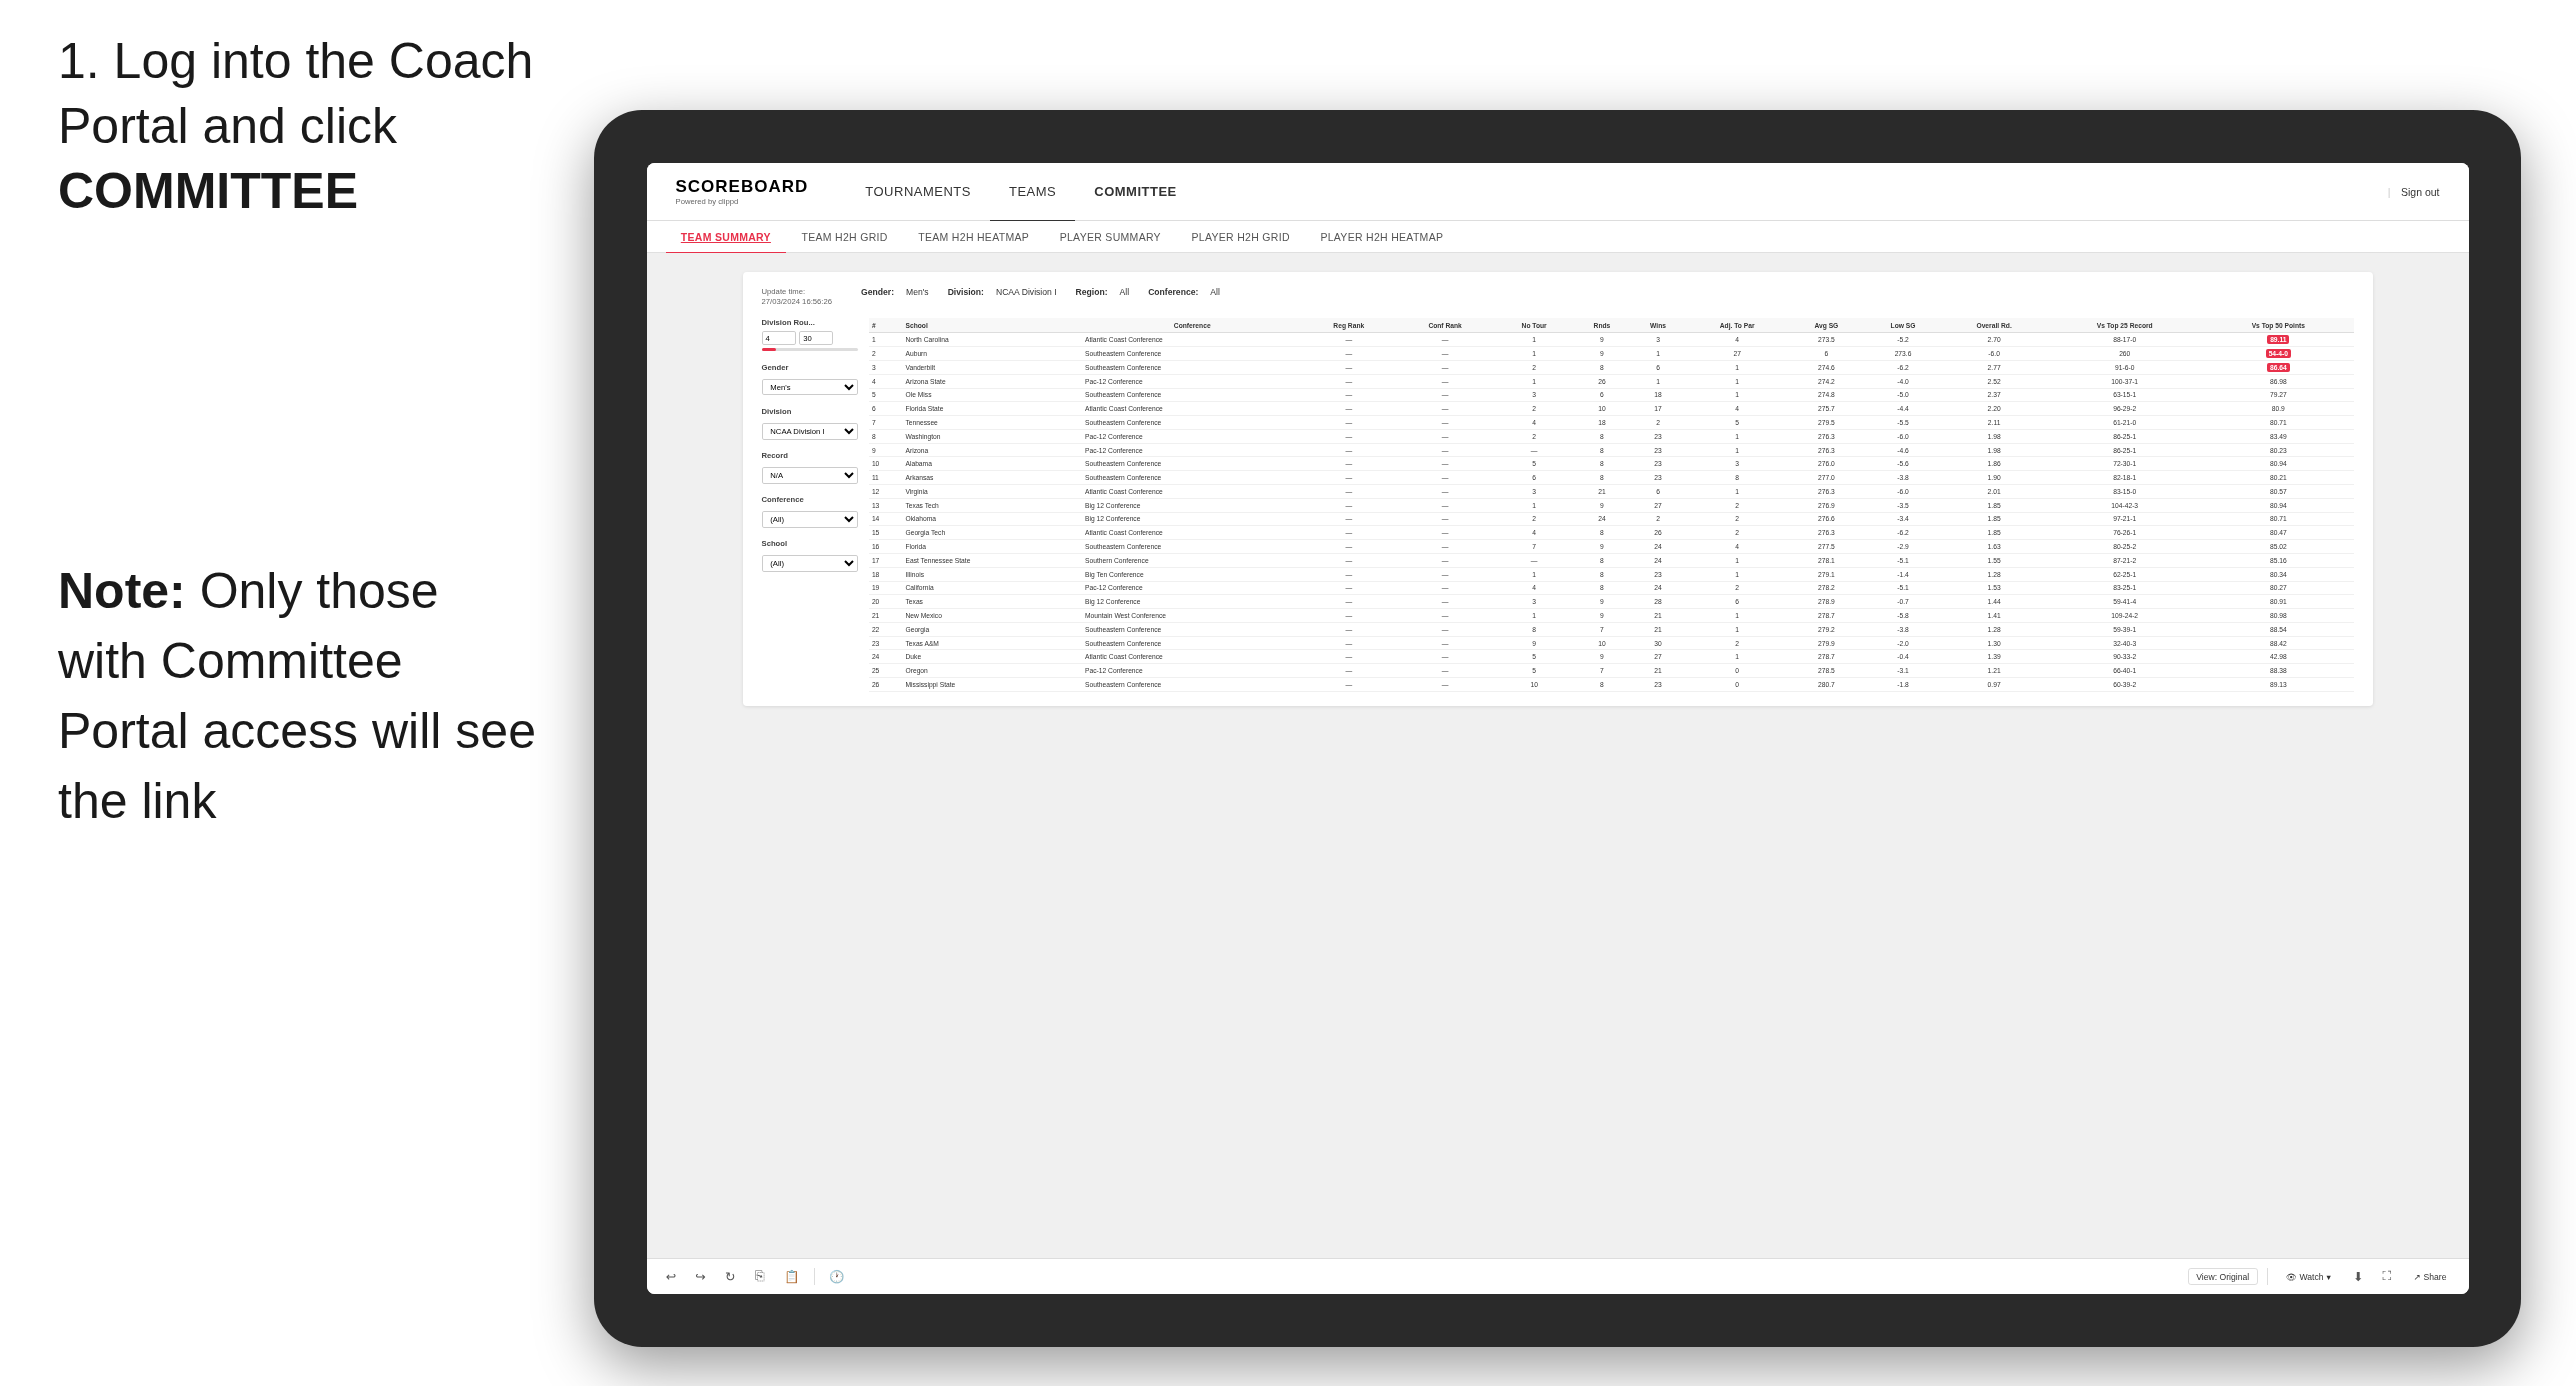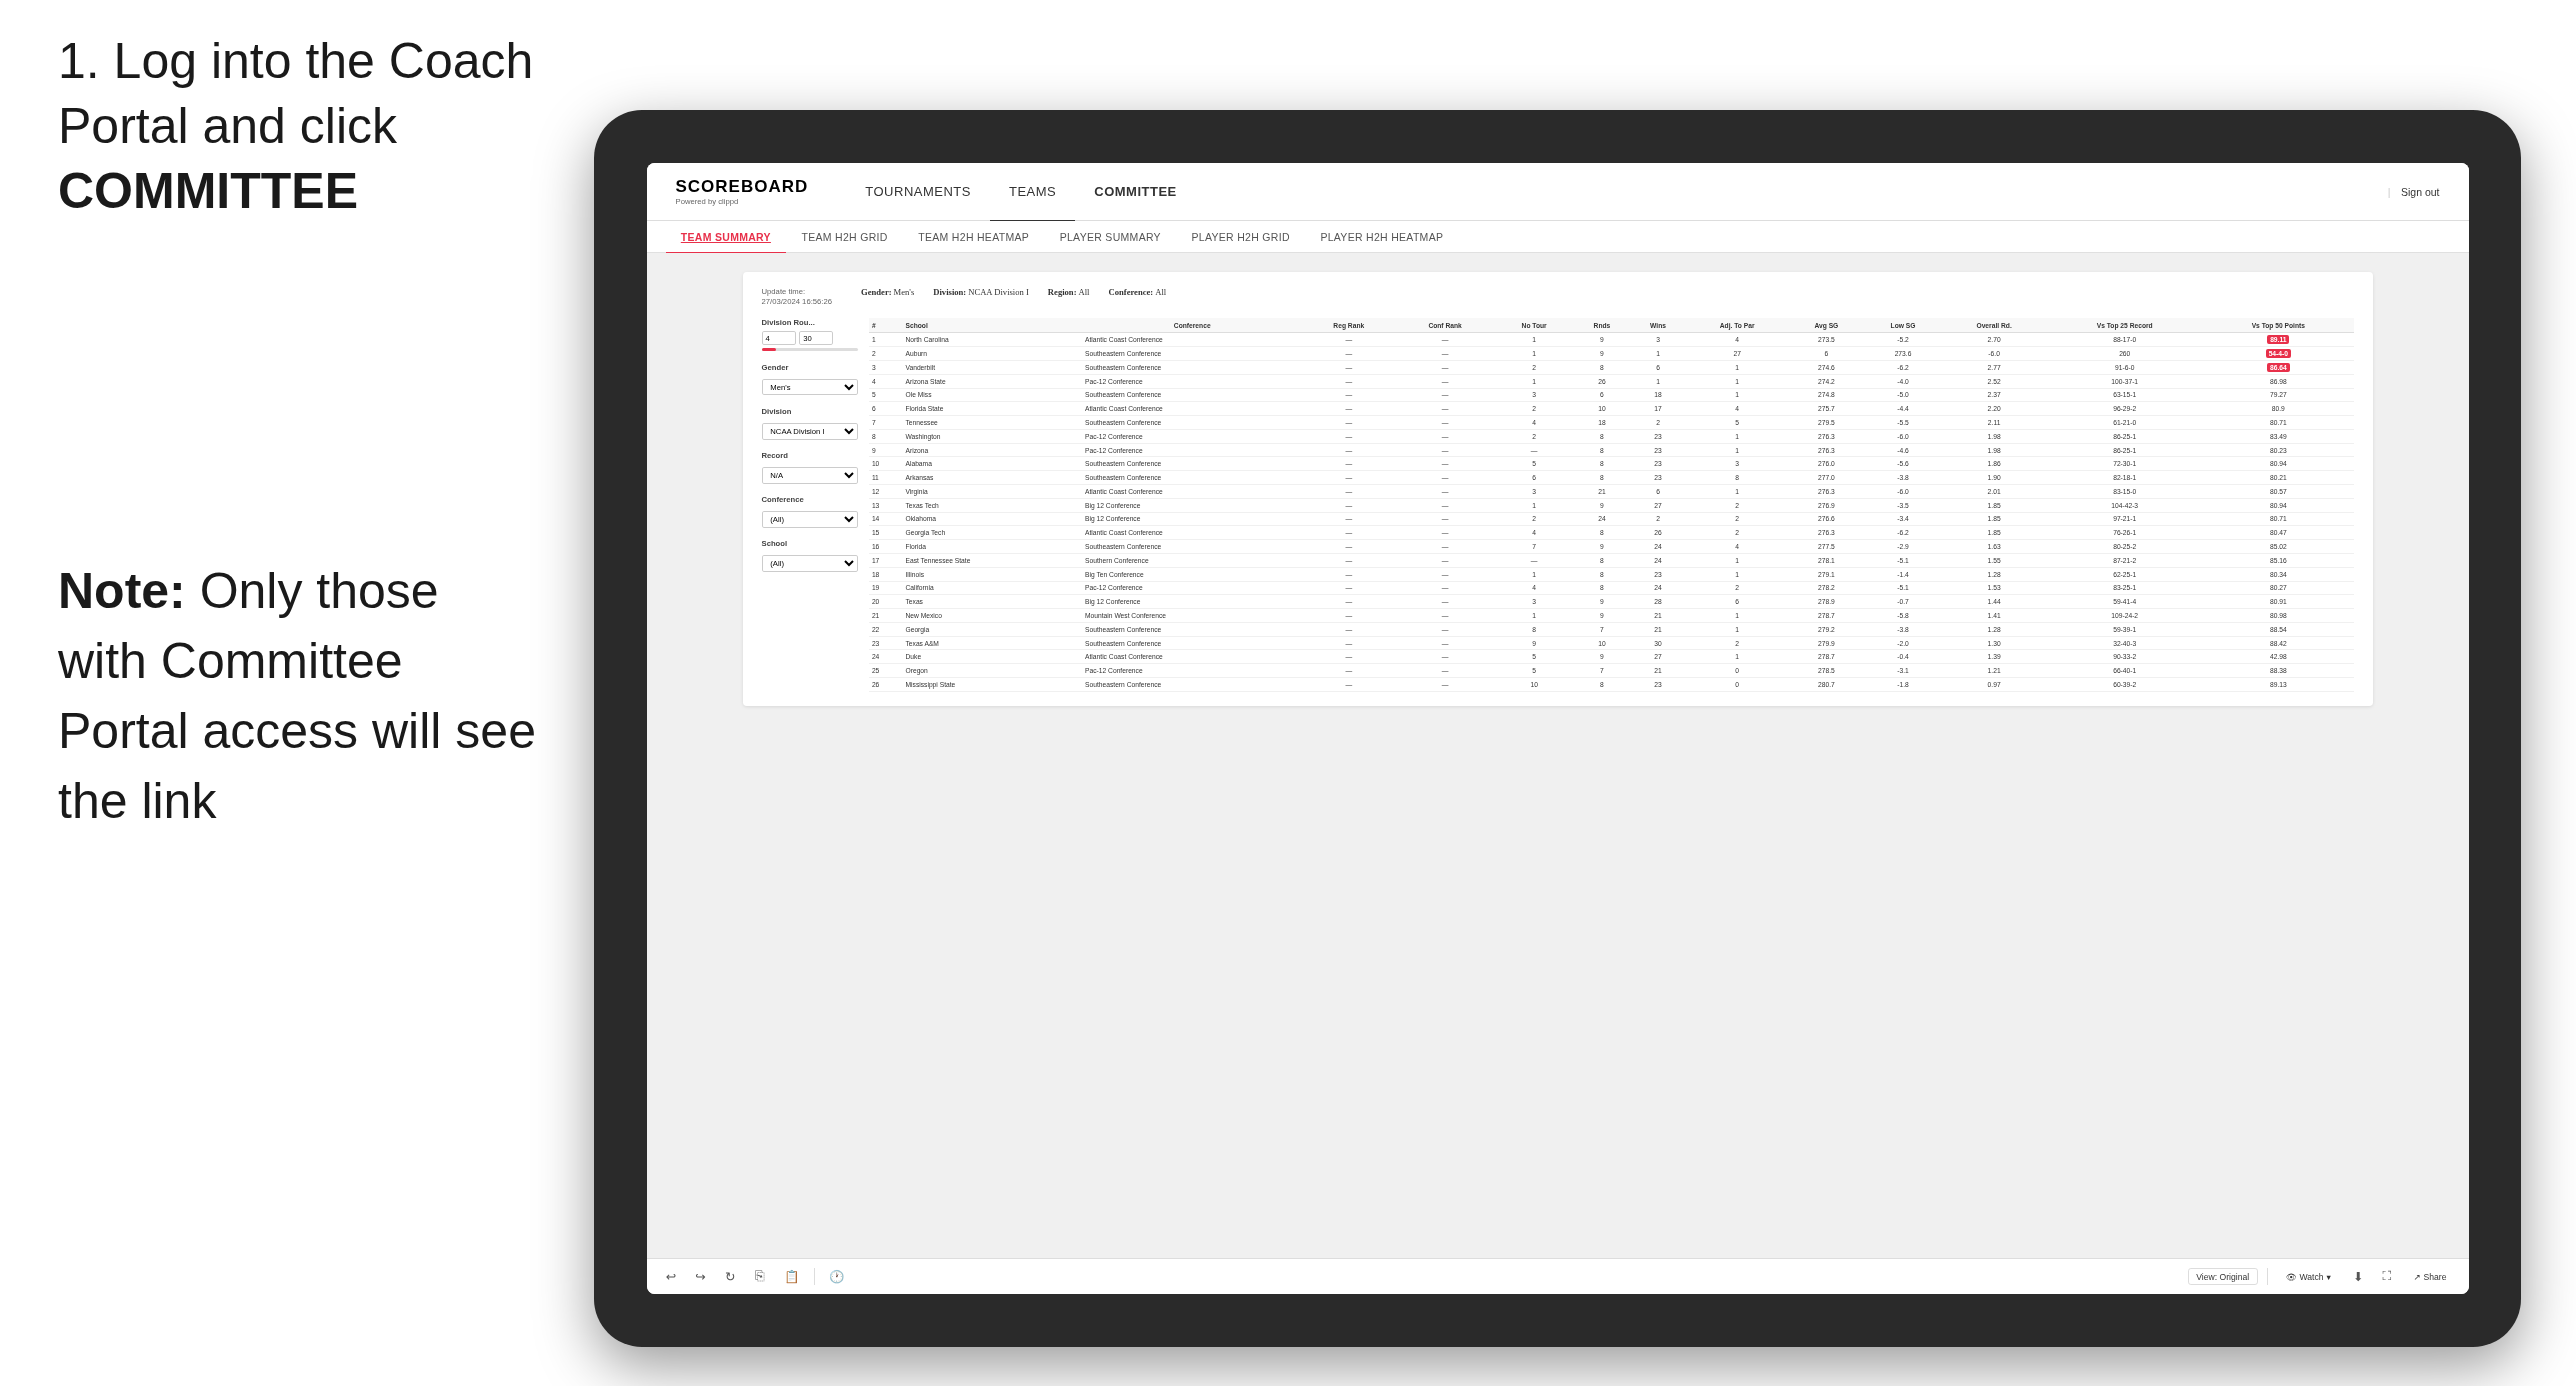--- a/index.html
+++ b/index.html
@@ -205,22 +205,21 @@
       display: flex;
       gap: 19px;
       align-items: center;
       margin-bottom: 7.7px;
       font-size: 8.6px;
       color: #333;
     }
     .filter-item {
       display: flex;
       align-items: center;
-      gap: 2px;
-      font-family: Liberation Serif, serif;
+      gap: 12px;
     }
     .filter-label { font-weight: 600; }
 
     
     .content-layout {
       display: flex;
       gap: 11.5px;
     }
     .sidebar-filters {
       width: 96px;

